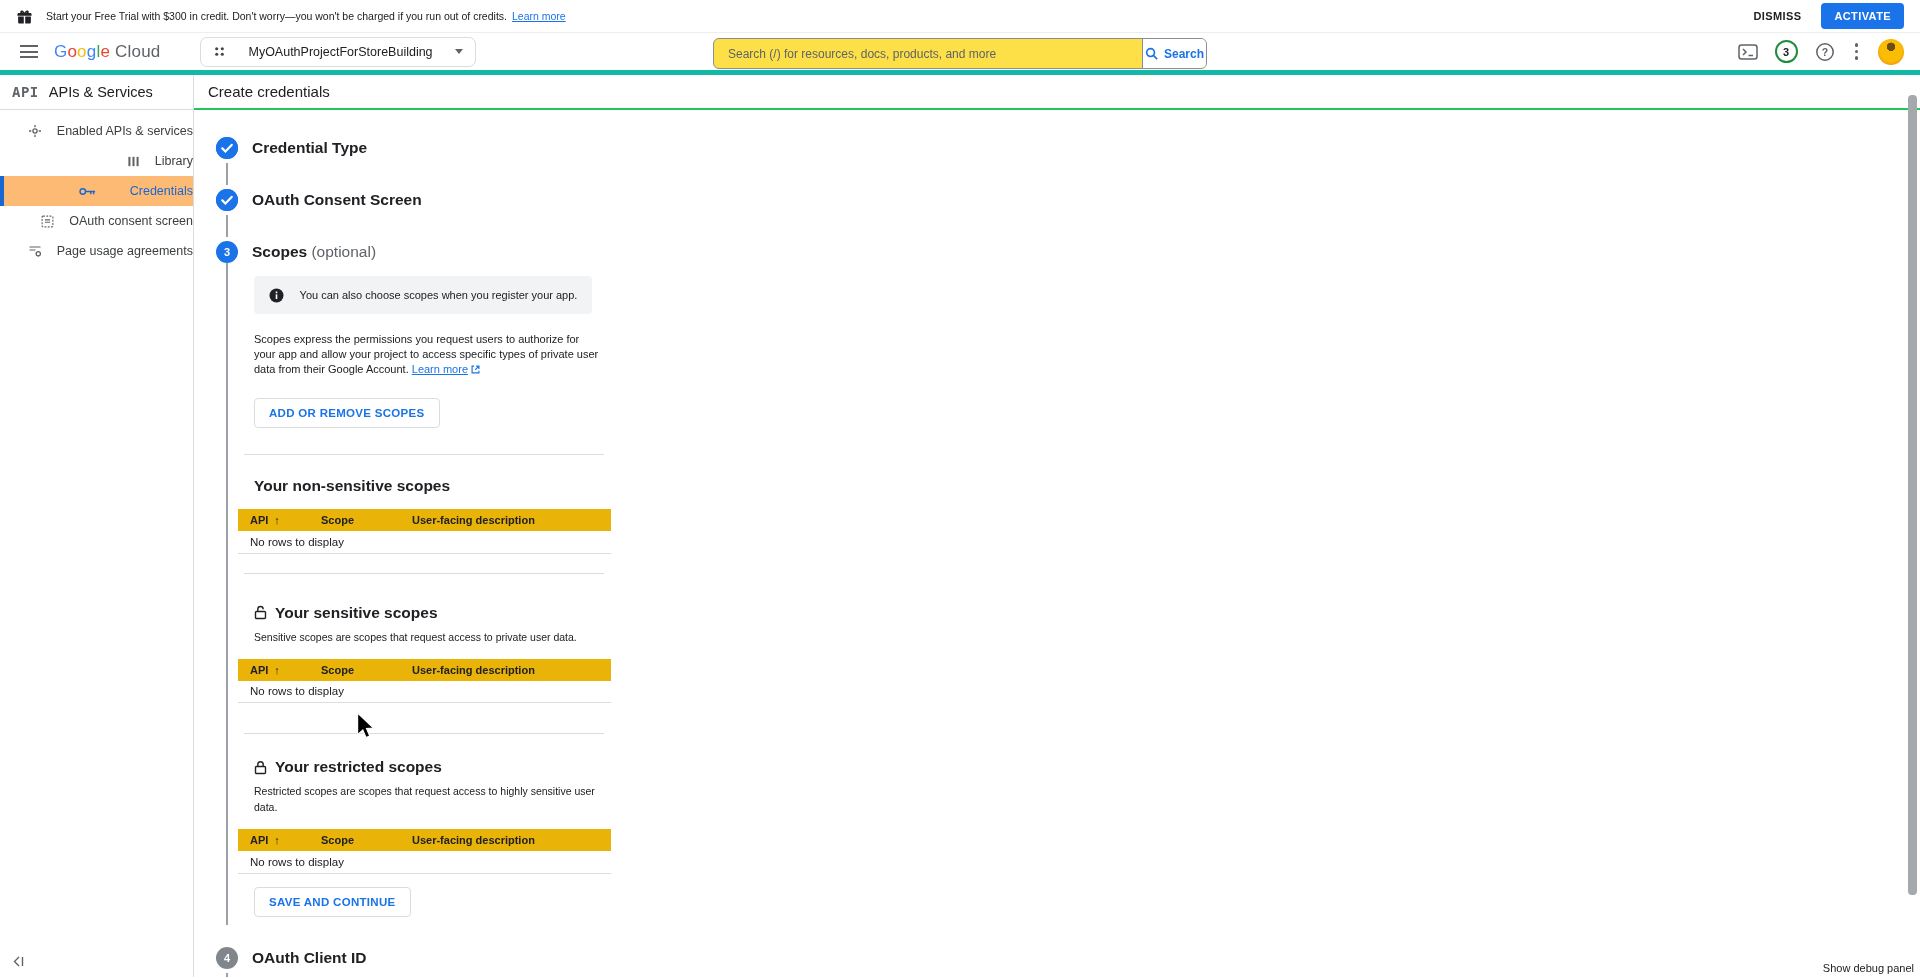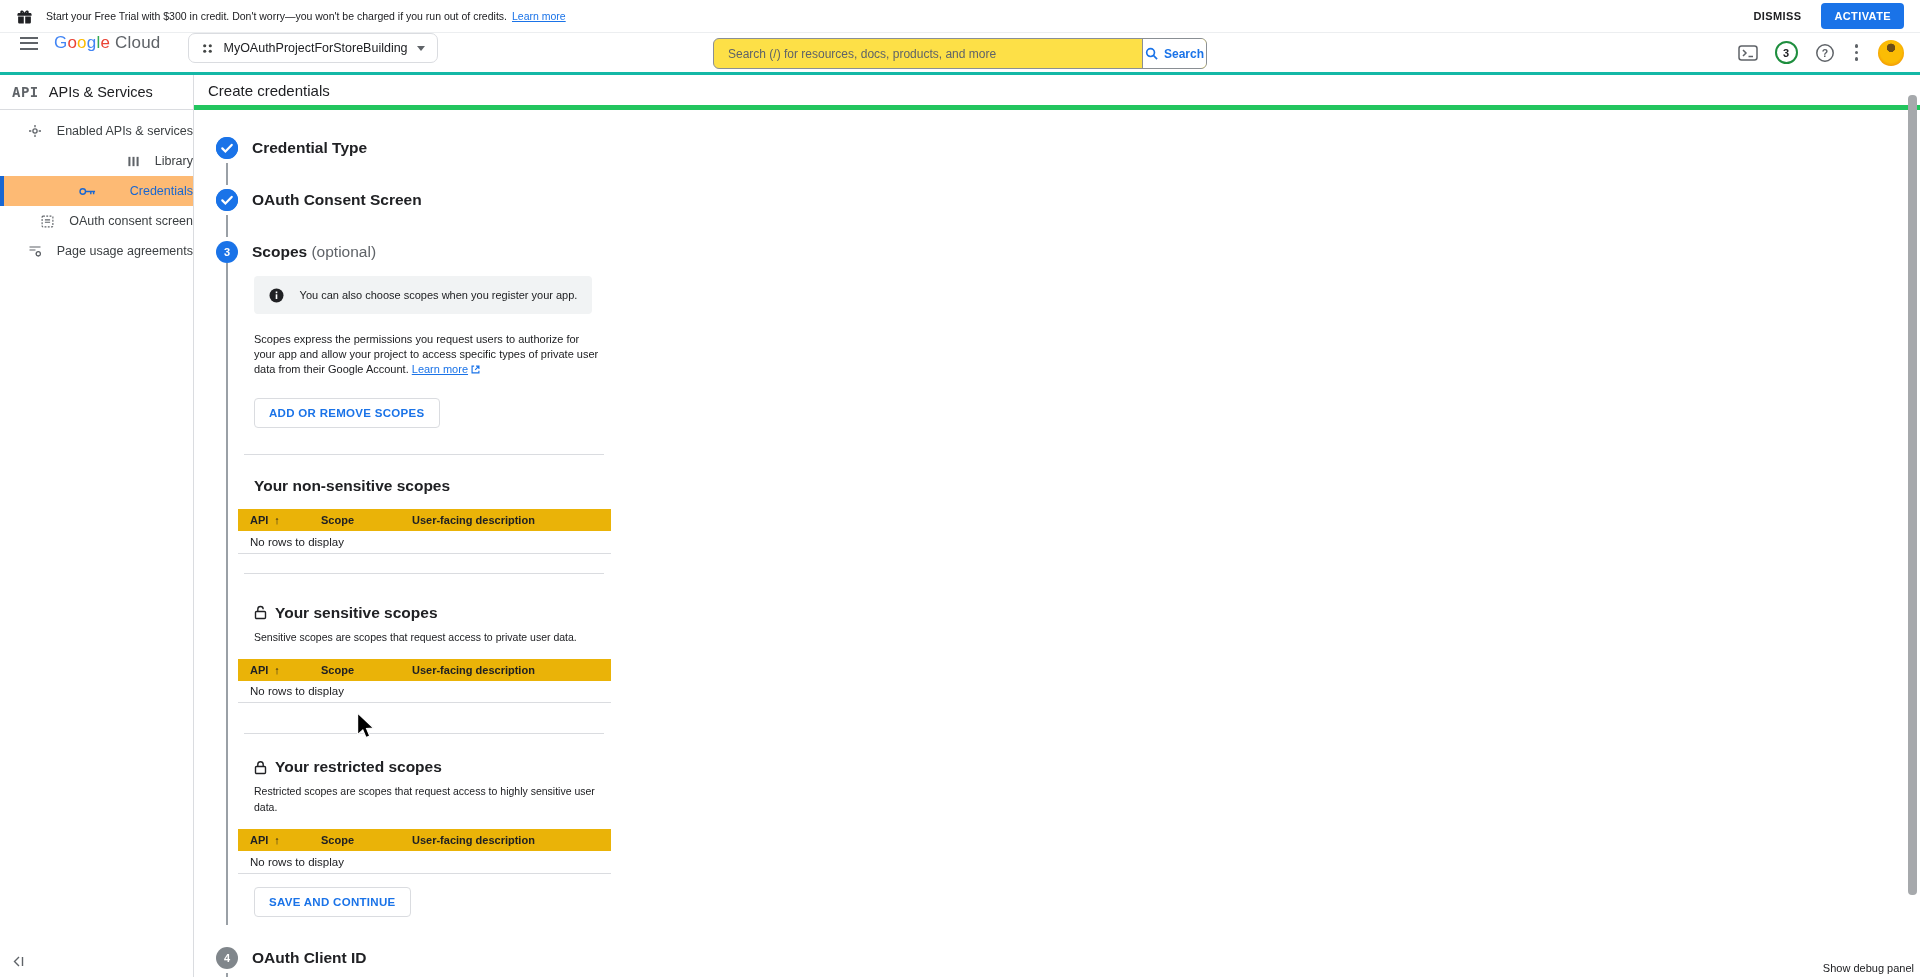--- a/index.html
+++ b/index.html
@@ -13,27 +13,27 @@
   
   .banner { height:33px; display:flex; align-items:center; padding:0 16px; border-bottom:1px solid #eceef0; background:#fff; }
   .gift { display:flex; margin-right:13px; }
   .banner-text { font-size:10.5px; color:#202124; }
   .banner-link { font-size:10.5px; color:#1a73e8; text-decoration:underline; margin-left:5px; cursor:pointer; }
   .banner-actions { margin-left:auto; display:flex; align-items:center; gap:16px; }
   .btn-dismiss { border:none; background:none; font-size:11px; font-weight:bold; letter-spacing:.4px; color:#202124; padding:6px 4px; }
   .btn-activate { border:none; background:#1a73e8; color:#fff; font-size:11px; font-weight:bold; letter-spacing:.4px; border-radius:4px; padding:7px 13px; }
 
   
-  .topnav { height:42px; display:flex; padding:0 16px; border-bottom:3px solid #14b8a6; position:relative; background:#fff; }
+  .topnav { height:42px; display:flex; align-items:center; padding:0 16px; border-bottom:5px solid #14b8a6; position:relative; background:#fff; }
   .hamburger { width:18px; cursor:pointer; margin-left:4px; }
   .hamburger span { display:block; width:18px; height:2px; background:#5f6368; margin:3.5px 0; }
   .logo { display:flex; align-items:baseline; margin-left:16px; font-size:17px; letter-spacing:.2px; cursor:pointer; }
   .logo-google { font-weight:500; }
   .logo-cloud { color:#5f6368; margin-left:5px; }
-  .project-picker { margin-left:28px; height:30px; display:flex; align-items:center; gap:9px; padding:0 12px; background:#fff; border:1px solid #dadce0; border-radius:7px; font-size:12.5px; color:#202124; }
+  .project-picker { margin-left:40px; height:30px; display:flex; align-items:center; gap:22px; padding:0 12px; background:#fff; border:1px solid #dadce0; border-radius:7px; font-size:12.5px; color:#202124; }
   .caret { width:0; height:0; border-left:4.5px solid transparent; border-right:4.5px solid transparent; border-top:5.5px solid #5f6368; }
   .searchbar { position:absolute; left:50%; top:5px; transform:translateX(-50%); width:494px; height:31px; display:flex; border:1px solid #8a8f94; border-radius:6px; overflow:hidden; background:#fde047; }
   .searchbar input { flex:1; border:none; outline:none; background:transparent; padding:0 14px; font-size:12px; color:#202124; font-family:"Liberation Sans",sans-serif; }
   .searchbar input::placeholder { color:#5f6368; opacity:1; }
   .search-btn { display:flex; align-items:center; justify-content:center; gap:6px; width:64px; border:none; border-left:1px solid #8a8f94; background:#fff; color:#1a73e8; font-size:12px; font-weight:bold; }
   .nav-right { margin-left:auto; display:flex; align-items:center; gap:17px; }
   .icon-btn { display:flex; align-items:center; cursor:pointer; }
   .badge { width:23px; height:23px; border-radius:50%; border:2px solid #1e8e3e; display:flex; align-items:center; justify-content:center; font-size:11px; font-weight:bold; color:#202124; cursor:pointer; }
   .kebab { display:flex; flex-direction:column; gap:3px; padding:0 3px; cursor:pointer; }
   .kebab i { width:3.5px; height:3.5px; border-radius:50%; background:#5f6368; }
@@ -47,21 +47,21 @@
   .sidebar-header { height:35px; border-bottom:1px solid #dadce0; display:flex; align-items:center; padding-left:12px; gap:10px; }
   .api-logo { font-family:"DejaVu Sans Mono", monospace; font-weight:bold; font-size:14px; letter-spacing:.5px; color:#5f6368; }
   .product-name { font-size:14.5px; color:#202124; }
   .sidebar-nav { padding-top:6px; }
   .side-item { height:30px; display:flex; align-items:center; gap:13px; padding-left:13px; border-left:4px solid transparent; font-size:12.5px; color:#3c4043; cursor:pointer;justify-content:flex-end; }
   .side-item.selected { background:#fdba74; border-left-color:#1967d2; color:#1967d2;gap:34px; }
   .side-icon { width:17px; display:flex; justify-content:center; flex-shrink:0; }
   .collapse-btn { position:absolute; left:12px; bottom:10px; cursor:pointer; display:flex; }
 
   .main { flex:1; background:#fff; overflow:hidden; }
-  .main-header { height:35px; border-bottom:5px solid #22c55e; display:flex; align-items:center; padding-left:14px;text-align:center; }
+  .main-header { height:35px; border-bottom:2px solid #22c55e; display:flex; align-items:center; padding-left:14px;text-align:center; }
   .page-title { font-size:15px; font-weight:normal; color:#202124; }
 
   
   .stepper { padding-top:27px; }
   .step-row { display:flex; align-items:center; gap:14px; margin-left:22px; height:22px; }
   .step-circle { width:22px; height:22px; border-radius:50%; background:#1a73e8; color:#fff; display:flex; align-items:center; justify-content:center; font-size:11px; font-weight:bold; flex-shrink:0; }
   .step-circle.pending { background:#80868b; }
   .step-title { font-size:15.5px; font-weight:bold; color:#202124; }
   .optional { font-weight:normal; color:#5f6368; }
   .step-connector { width:2px; height:22px; background:#9aa0a6; margin:4px 0 4px 32px; }

